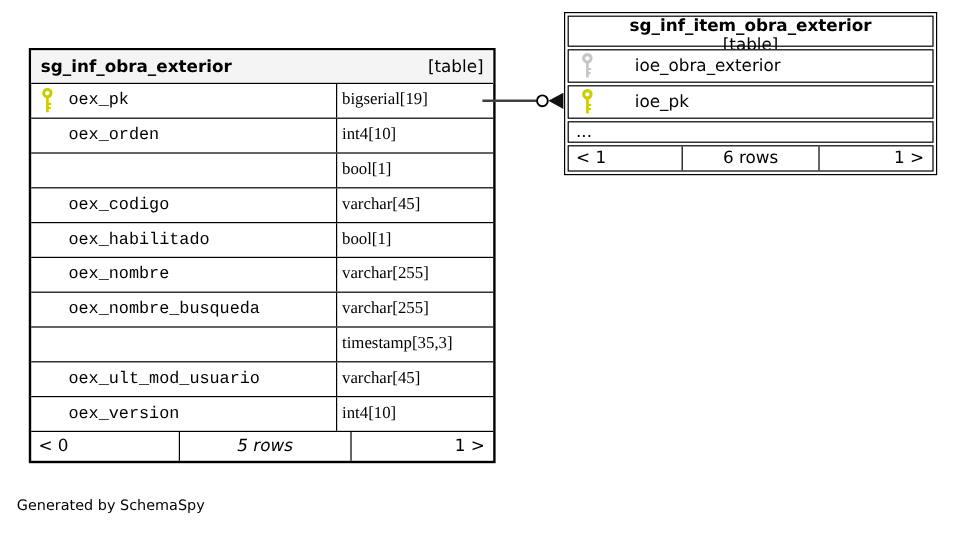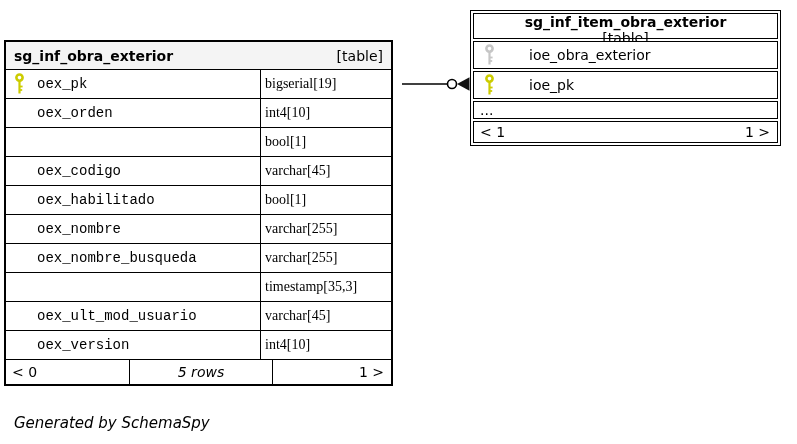--- a/index.html
+++ b/index.html
@@ -9,21 +9,21 @@
     --border: #000000;
     --connector: #404040;
   }
   * { margin:0; padding:0; box-sizing:border-box; }
   html,body { width:797px; height:444px; background:#ffffff;
     font-family:"DejaVu Sans","Liberation Sans",sans-serif;
     font-size:14px; color:#000; overflow:hidden; }
   .canvas { position:relative; width:797px; height:444px; background:#fff; }
 
   
-  .t1 { position:absolute; left:4px; top:40px; width:389px;
+  .t1 { position:absolute; left:24px; top:40px; width:389px;
         border:2px solid var(--border); background:#fff; }
   .t1-header { height:28px; background:var(--hdr-bg);
         border-bottom:1px solid var(--border);
         display:flex; justify-content:space-between; align-items:center;
         padding:0 8px; }
   .t1-header .title { font-weight:bold; }
   .t1-row { height:29px; display:flex; border-bottom:1px solid var(--border); }
   .t1-row .name { width:255px; border-right:1px solid var(--border);
         display:flex; align-items:center; padding-left:9px;font-family:Liberation Mono, monospace; }
   .t1-row .type { flex:1; display:flex; align-items:center; padding-left:4px;font-family:Liberation Serif, serif; }
@@ -50,21 +50,21 @@
   .t2-footer { height:22px; display:flex; align-items:stretch; }
   .t2-footer .fl { width:31%; display:flex; align-items:center; padding-left:6px; }
   .t2-footer .fc { width:38%; display:flex; align-items:center; justify-content:center;
         border-left:1px solid var(--border); border-right:1px solid var(--border); }
   .t2-footer .fr { flex:1; display:flex; align-items:center; justify-content:flex-end;
         padding-right:7px; }
 
   .edge-layer { position:absolute; left:0; top:0; width:797px; height:444px;
         pointer-events:none; }
 
-  .gen-note { position:absolute; left:14px; top:414px; font-size:15px;font-style:italic; }
+  .gen-note { position:absolute; left:14px; top:414px; font-size:12px; }
 </style>
 </head>
 <body>
 
 <div class="canvas">
 
   <div class="t1">
     <div class="t1-header">
       <span class="title">sg_inf_obra_exterior</span>
       <span class="badge">[table]</span>
@@ -183,20 +183,21 @@
         <line x1="4.5" y1="13.5" x2="7.6" y2="13.5" stroke="#cccc00" stroke-width="1.8"></line>
         <line x1="4.5" y1="17" x2="7.2" y2="17" stroke="#cccc00" stroke-width="1.8"></line>
       </svg>
       <span class="rname">ioe_pk</span>
     </div>
 
     <div class="cell t2-dots">...</div>
 
     <div class="cell t2-footer">
       <span class="fl">&lt; 1</span>
+      <span class="fc">6 rows</span>
       <span class="fr">1 &gt;</span>
     </div>
   </div>
 
   <svg class="edge-layer" viewBox="0 0 797 444">
     <line x1="402" y1="84" x2="447" y2="84" stroke="#404040" stroke-width="2"></line>
     <circle cx="452" cy="84" r="4.5" fill="#ffffff" stroke="#000000" stroke-width="1.6"></circle>
     <polygon points="457,84 469.5,77.2 469.5,90.8" fill="#111111"></polygon>
   </svg>
 

